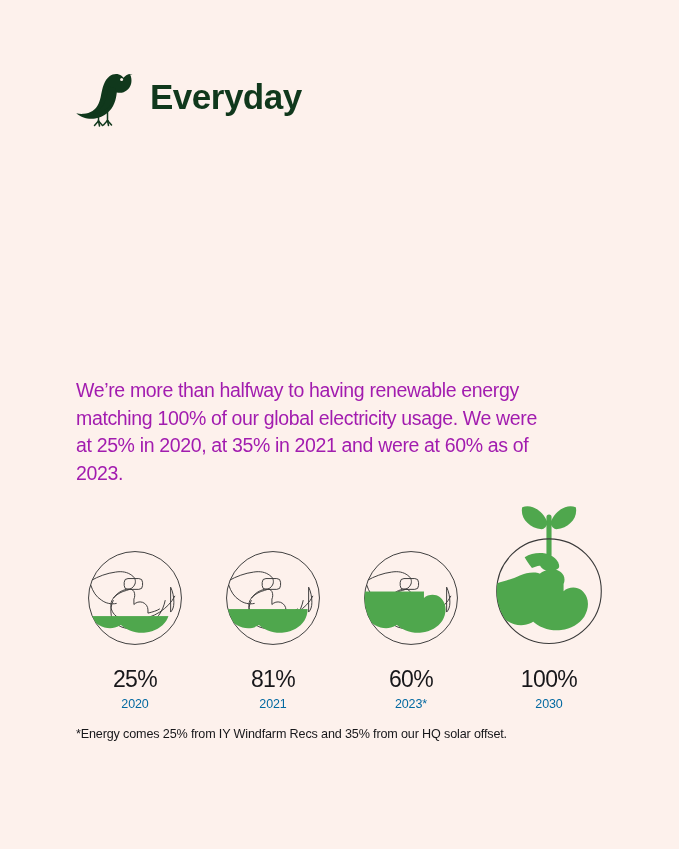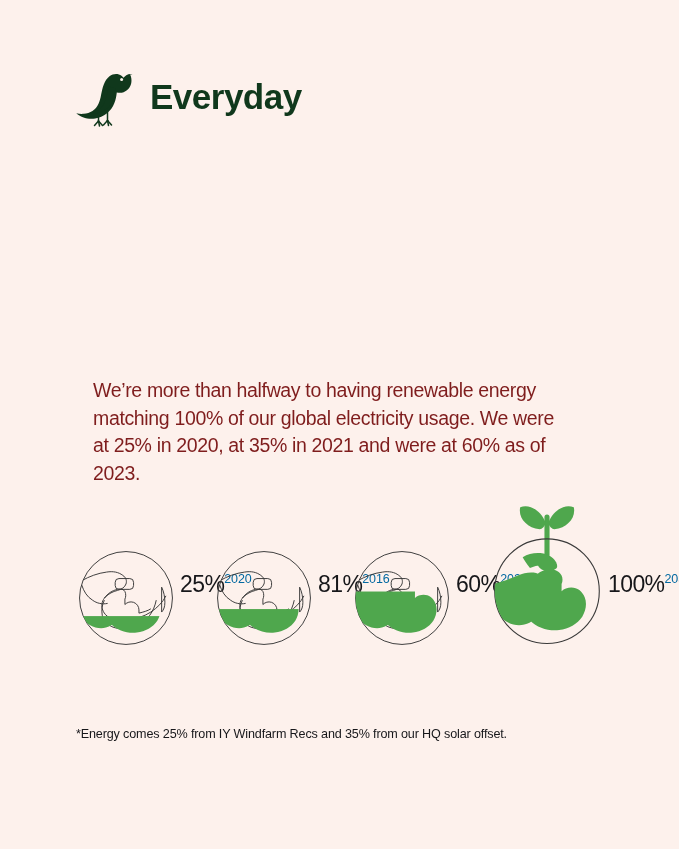--- a/index.html
+++ b/index.html
@@ -61,44 +61,44 @@
     font-weight: bold;
     line-height: 0.98;
     letter-spacing: -2.6px;
     color: #10381C;
   }
   .headline .hl-accent { color: #3FAE49; }
 
   
   .body-copy {
     position: absolute;
-    left: 93px;
+    left: 76px;
     top: 377px;
     width: 472px;
     margin: 0;
     font-size: 19.5px;
     line-height: 1.42;
     letter-spacing: -0.35px;
-    color: #7f1d1d;
+    color: #a21caf;
   }
 
   
   .globes {
     position: absolute;
     left: 72px;
     top: 500px;
     width: 540px;
     display: flex;
     justify-content: space-between;
     align-items: flex-end;
   }
   .globe-cell {
     width: 126px;
     display: flex;
-    flex-direction: row;
+    flex-direction: column;
     align-items: center;
   }
   .globe-art {
     height: 152px;
     display: flex;
     align-items: flex-end;
     justify-content: center;
   }
   .globe-svg { display: block; }
   .globe-pct {
@@ -225,21 +225,21 @@
               <rect x="40" y="32" width="17" height="10" rx="3.5" fill="none" stroke="#3A3A3A" stroke-width="0.9"></rect>
               <path d="M83 40 C85 44 86 49 86 54 C86 58 85 61 83 63 L83 40 Z" fill="none" stroke="#3A3A3A" stroke-width="0.9"></path>
             </g>
             <g clip-path="url(#land2)">
               <rect x="0" y="60.25" width="100" height="62.75" fill="#4FA74D"></rect>
             </g>
           </g>
         </svg>
       </div>
       <div class="globe-pct">81%</div>
-      <div class="globe-year">2016</div>
+      <div class="globe-year">2021</div>
     </div>
 
     <div class="globe-cell">
       <div class="globe-art">
         <svg class="globe-svg" width="108" height="108" viewBox="0 0 100 100">
           <defs>
             <clipPath id="land3">
               <path d="M6 44 C12 42 20 40 26 37 C31 35 36 34 41 35 C44 36 45 39 45 42 L45 55 C45 60 44 66 42 70 C39 75 33 78 27 78 C20 78 13 74 9 68 C6 63 5 53 6 44 Z
                        M41 37 C44 34 48 32 53 32 C57 32 60 34 62 37 C63 39 63 42 62 44 L62 50 C64 48 67 47 70 47 C75 47 79 50 81 55 C83 60 82 66 79 71 C75 77 68 81 60 82 C51 83 42 80 36 74 C32 70 30 64 31 58 C32 51 36 43 41 37 Z
                        M30 22 C35 19 41 18 47 19 C52 20 56 23 58 27 L50 29 C45 28 40 29 36 31 C33 27 31 24 30 22 Z

